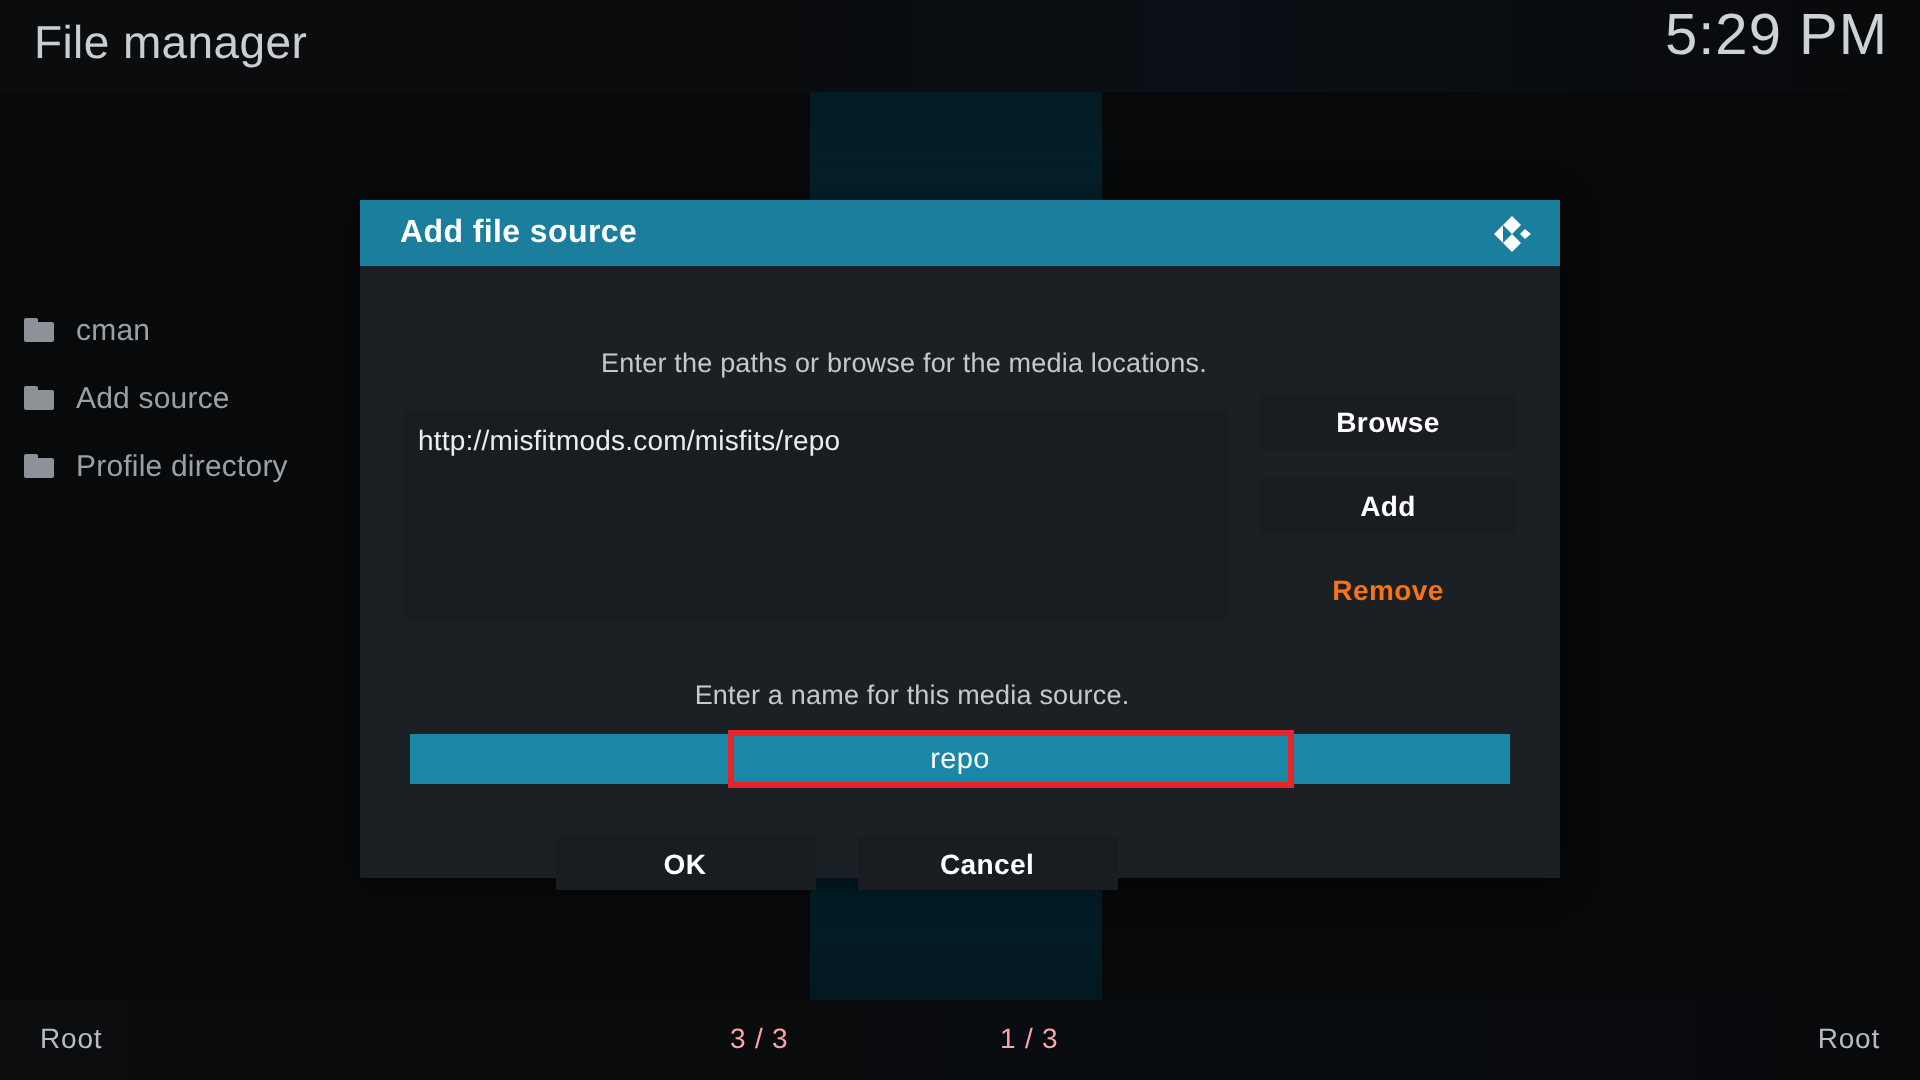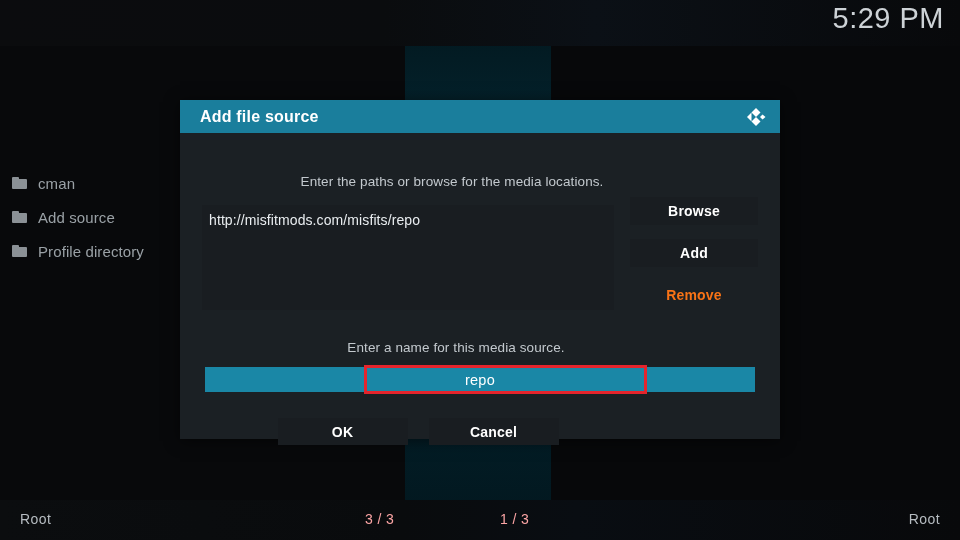--- a/index.html
+++ b/index.html
@@ -45,21 +45,21 @@
     letter-spacing:0.2px;
   }
   .clock {
     position:absolute; right:16px; top:2px;
     font-size:29px; font-weight:300; color:#cdd2d6;
     letter-spacing:0.5px;
   }
 
   
   .sidebar {
-    position:absolute; left:0px; top:166px; width:200px;
+    position:absolute; left:0px; top:148px; width:200px;
   }
   .side-item {
     display:flex; align-items:center;
     height:34px; padding-left:12px;
   }
   .folder-icon {
     width:15px; height:12px; margin-right:11px; flex:none;
     position:relative;
   }
   .folder-icon .tab {
@@ -175,20 +175,21 @@
 <body>
 
 <div id="screen">
 
   <div class="bg-panel-left"></div>
   <div class="bg-panel-mid"></div>
   <div class="bg-panel-right"></div>
   <div class="bg-topstrip"></div>
   <div class="bg-botstrip"></div>
 
+  <div class="app-title">File manager</div>
   <div class="clock">5:29 PM</div>
 
   <div class="sidebar">
 
     <div class="side-item">
       <span class="folder-icon">
         <span class="tab"></span>
           <span class="body"></span>
       </span>
       <span class="side-label">cman</span>

